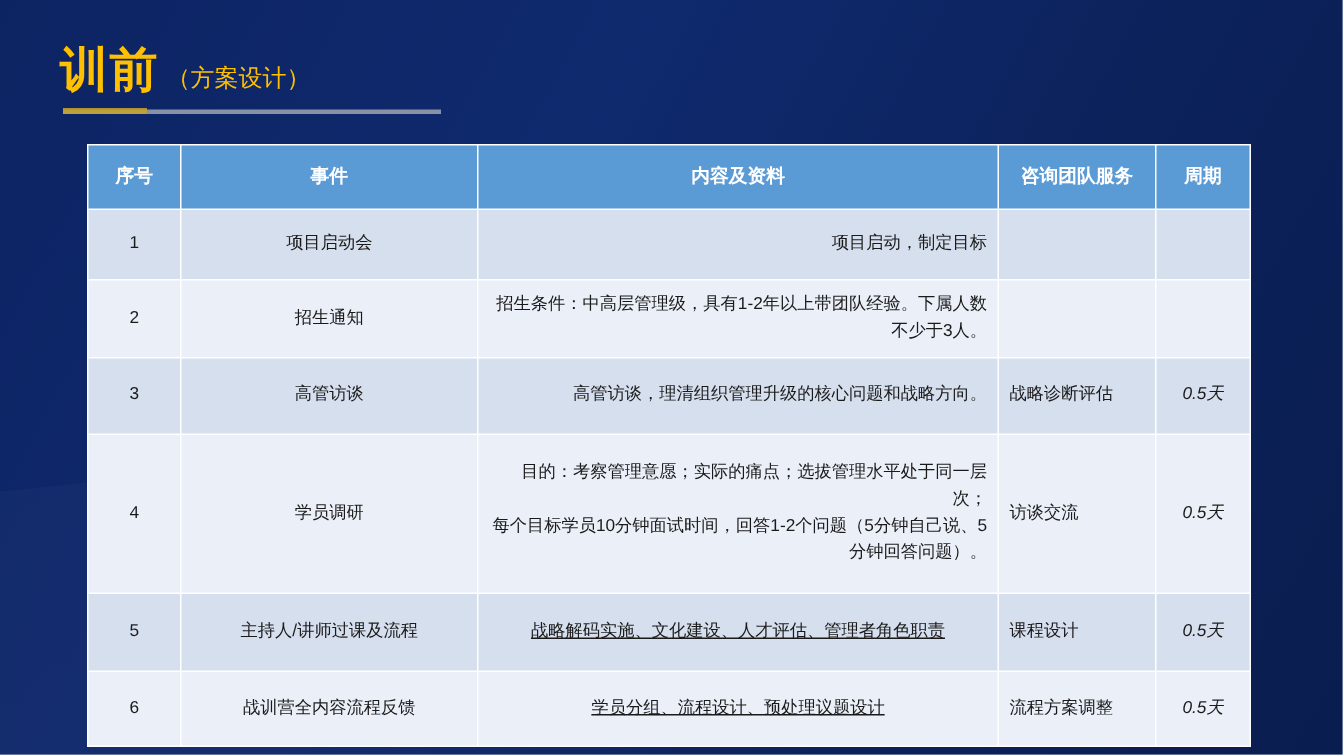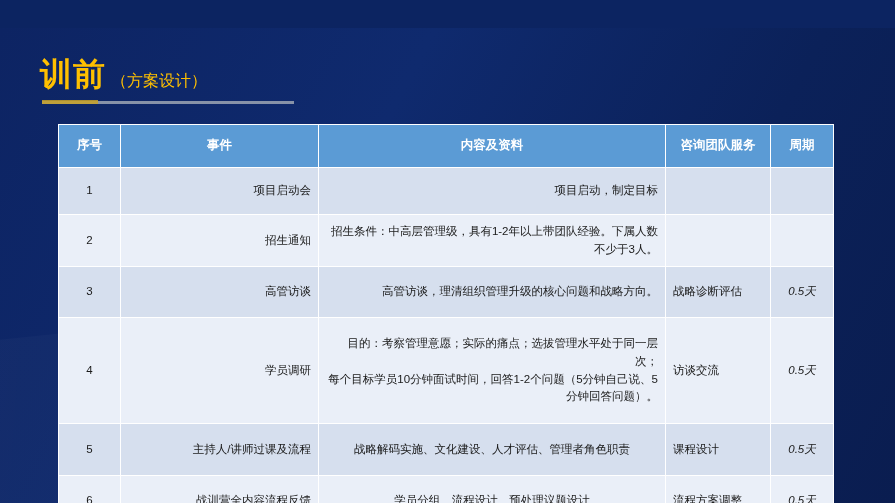--- a/index.html
+++ b/index.html
@@ -16,21 +16,20 @@
     position: relative;
   }
 
   
   .slide {
     position: absolute;
     inset: 0;
     background:
       linear-gradient(118deg, #0d2463 0%, #0f2a6e 38%, #0b2159 72%, #0a1d50 100%);
     overflow: hidden;
-    margin-top: 28px;
   }
 
   .slide::after {
     content: "";
     position: absolute;
     left: -10%;
     top: 55%;
     width: 130%;
     height: 70%;
     background: linear-gradient(100deg, rgba(255,255,255,0.028), rgba(255,255,255,0) 60%);
@@ -122,23 +121,23 @@
     font-size: 12.5px;
     text-align: center;
     height: 42px;
     padding: 2px 4px;
   }
 
   tbody tr.odd td  { background: #d6dfee; }
   tbody tr.even td { background: #eaeff8; }
 
   td.c-num   { text-align: center; font-size: 12px; }
-  td.c-event { text-align: right; }
+  td.c-event { text-align: center; }
   td.c-body  { text-align: right; }
-  td.c-body.is-center { text-align: center; }
+  td.c-body.is-center { text-align: center; text-decoration: underline; }
   td.c-svc   { text-align: left; }
   td.c-cycle { text-align: center; font-size: 12px; font-style: italic; }
 
   
   col.w-num   { width: 61px; }
   col.w-event { width: 197px; }
   col.w-body  { width: 346px; }
   col.w-svc   { width: 104px; }
   col.w-cycle { width: 62px; }
 

